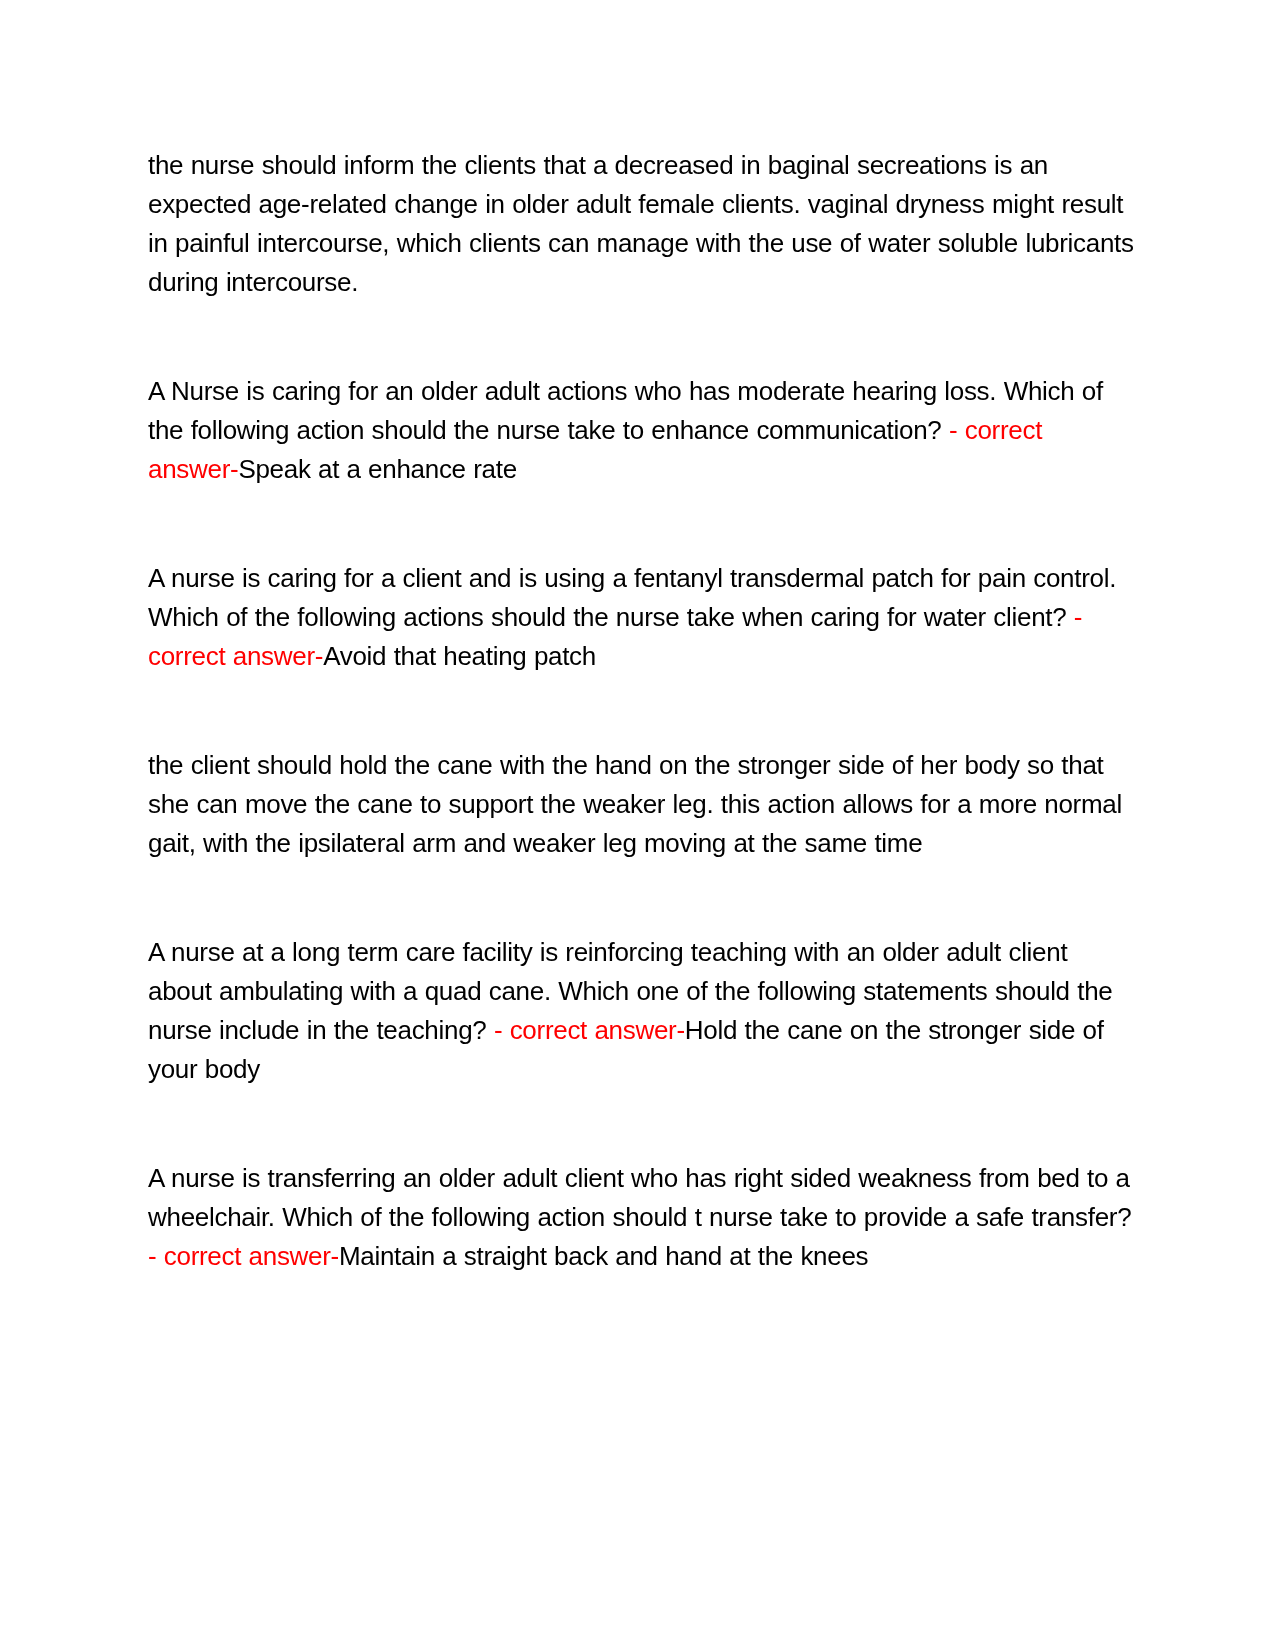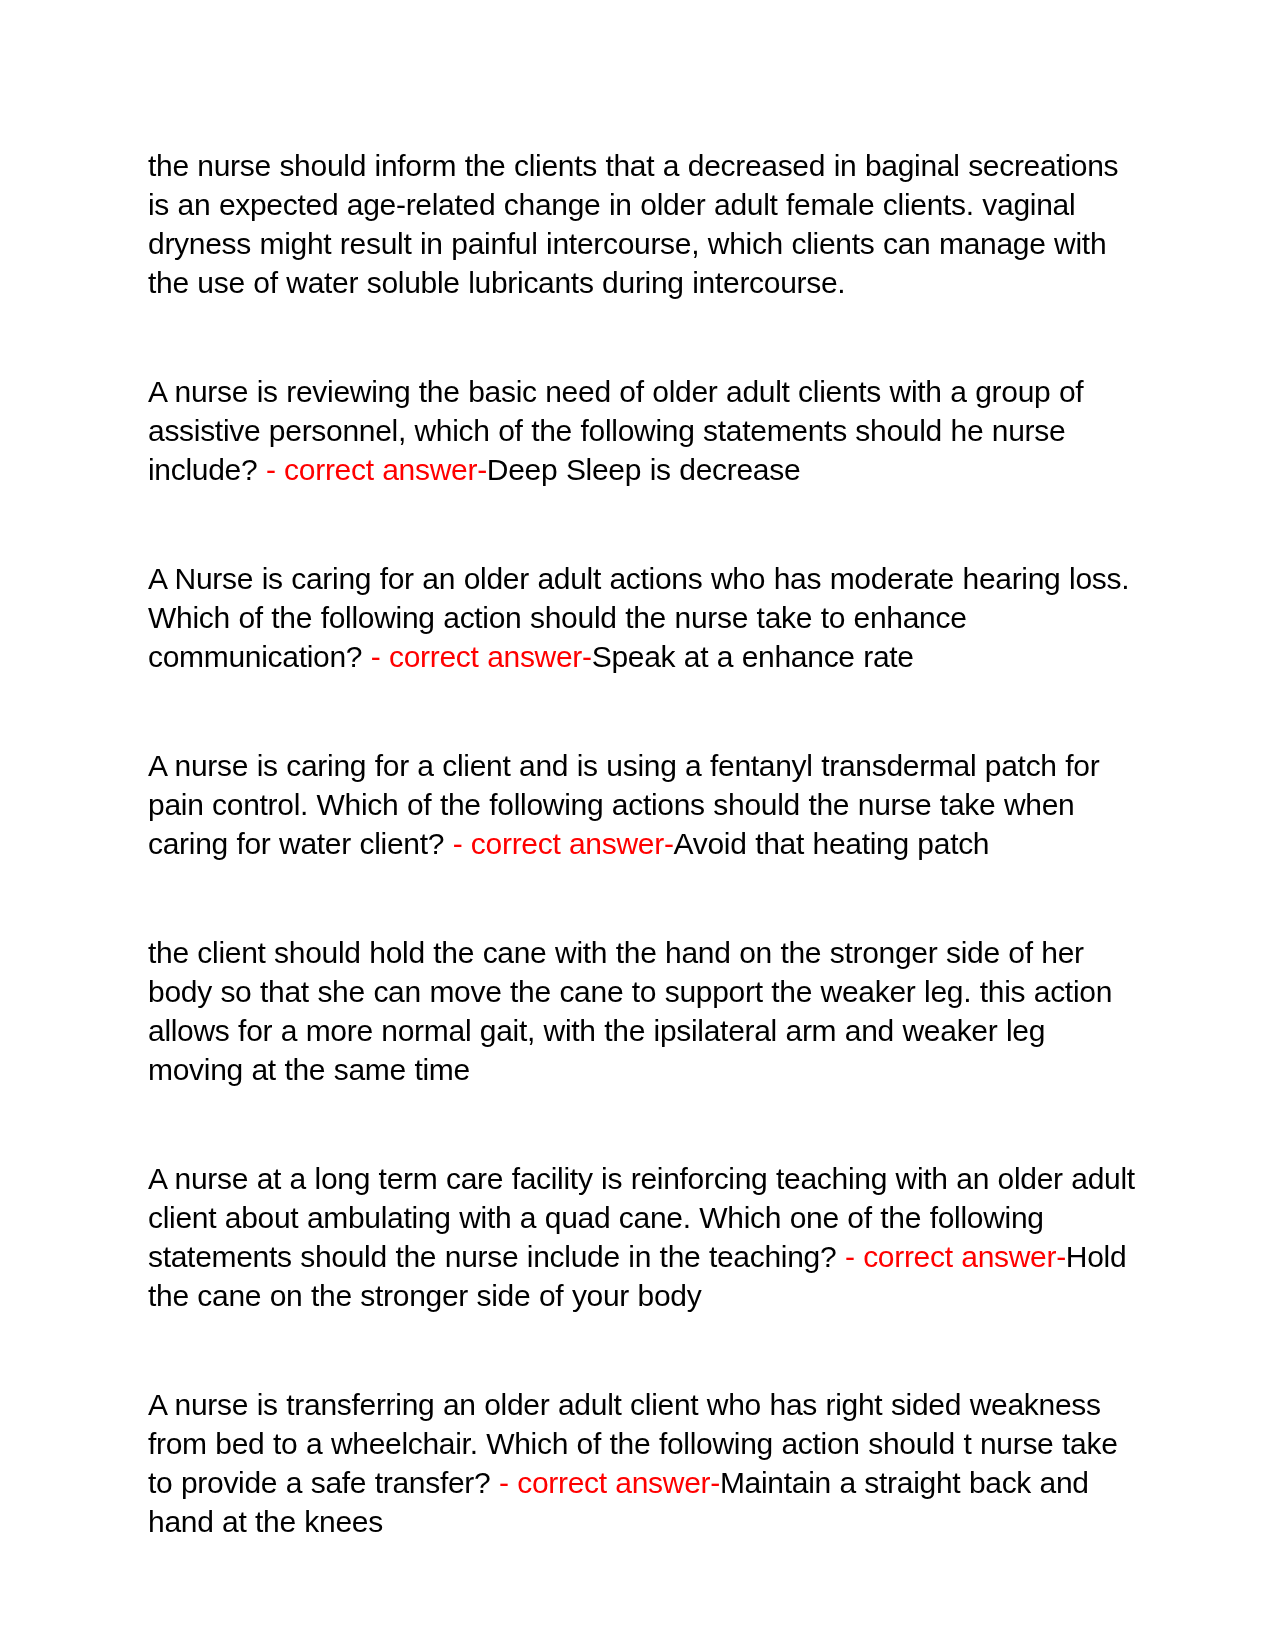--- a/index.html
+++ b/index.html
@@ -16,39 +16,38 @@
     font-family: "Liberation Sans", sans-serif;
   }
   .doc-body {
     position: absolute;
     top: 146px;
     left: 148px;
     width: 990px;
   }
   .doc-body p.qa-paragraph {
     margin: 0 0 70px 0;
-    font-size: 30px;
+    font-size: 26px;
     line-height: 39px;
     letter-spacing: -0.3px;
     color: #000000;
     word-spacing: 0.5px;
   }
   .doc-body p.qa-paragraph span.run-red {
     color: #ff0000;
   }
   .doc-body p.qa-paragraph span.run-black {
     color: #000000;
   }
 </style>
 </head>
 <body>
 
 <div class="page">
   <div class="doc-body">
       <p class="qa-paragraph"><span class="run-black">the nurse should inform the clients that a decreased in baginal secreations is an expected age-related change in older adult female clients. vaginal dryness might result in painful intercourse, which clients can manage with the use of water soluble lubricants during intercourse.</span></p>
-      <p class="qa-paragraph"><span class="run-black">A nurse is reviewing the basic need of older adult clients with a group of assistive personnel, which of the following statements should he nurse include? </span><span class="run-red">- correct answer-</span><span class="run-black">Deep Sleep is decrease</span></p>
       <p class="qa-paragraph"><span class="run-black">A Nurse is caring for an older adult actions who has moderate hearing loss. Which of the following action should the nurse take to enhance communication? </span><span class="run-red">- correct answer-</span><span class="run-black">Speak at a enhance rate</span></p>
       <p class="qa-paragraph"><span class="run-black">A nurse is caring for a client and is using a fentanyl transdermal patch for pain control. Which of the following actions should the nurse take when caring for water client? </span><span class="run-red">- correct answer-</span><span class="run-black">Avoid that heating patch</span></p>
       <p class="qa-paragraph"><span class="run-black">the client should hold the cane with the hand on the stronger side of her body so that she can move the cane to support the weaker leg. this action allows for a more normal gait, with the ipsilateral arm and weaker leg moving at the same time</span></p>
       <p class="qa-paragraph"><span class="run-black">A nurse at a long term care facility is reinforcing teaching with an older adult client about ambulating with a quad cane. Which one of the following statements should the nurse include in the teaching? </span><span class="run-red">- correct answer-</span><span class="run-black">Hold the cane on the stronger side of your body</span></p>
       <p class="qa-paragraph"><span class="run-black">A nurse is transferring an older adult client who has right sided weakness from bed to a wheelchair. Which of the following action should t nurse take to provide a safe transfer? </span><span class="run-red">- correct answer-</span><span class="run-black">Maintain a straight back and hand at the knees</span></p>
     </div>
 </div>
 
 </body></html>

